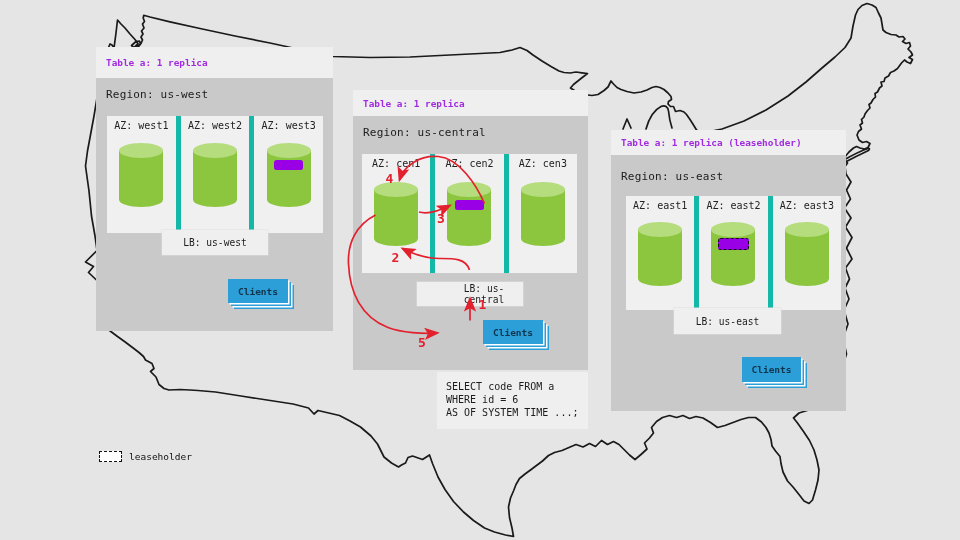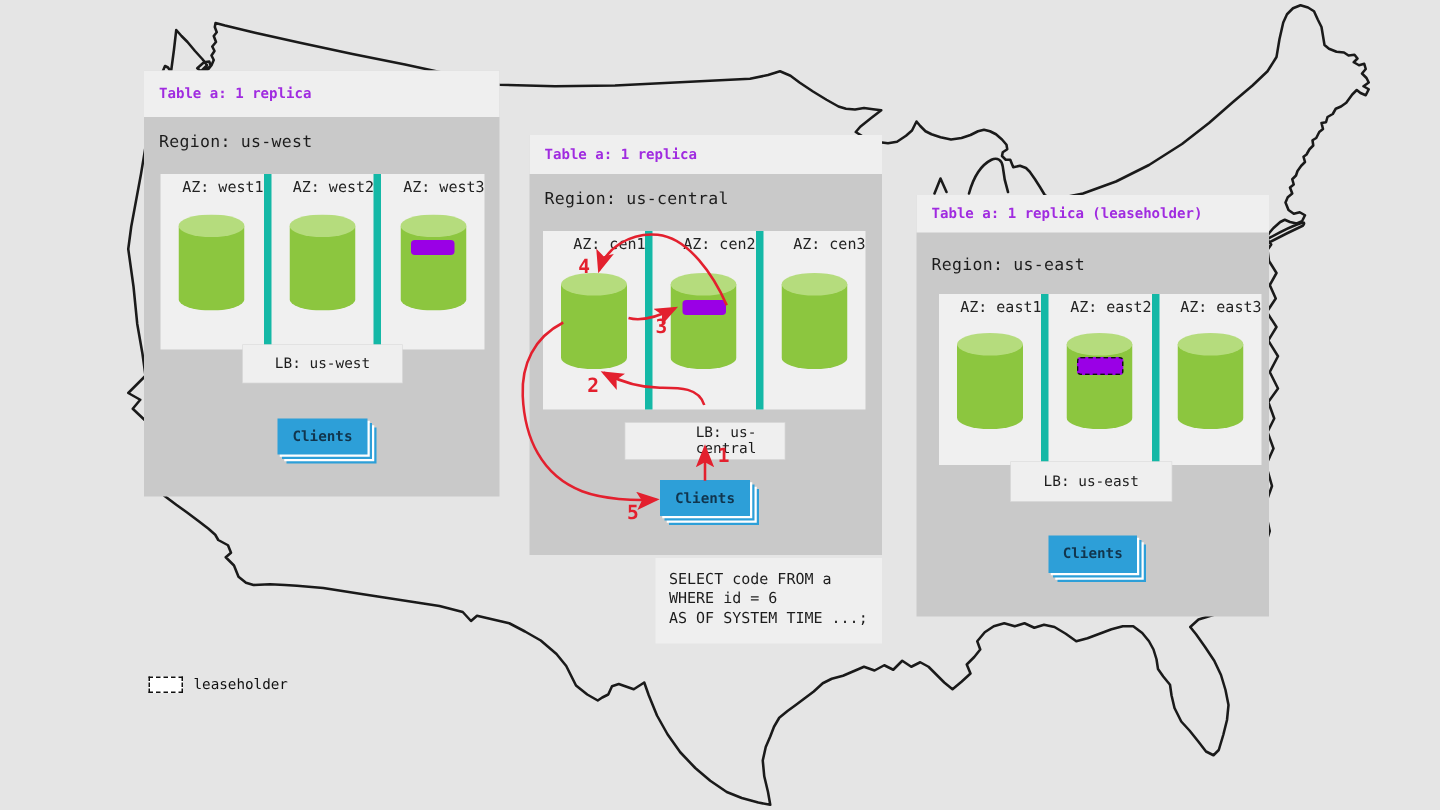--- a/index.html
+++ b/index.html
@@ -13,34 +13,34 @@
 
   .region { position:absolute; z-index:10; background:var(--region-bg); }
   .table-banner { position:absolute; left:0; top:0; width:100%;
     background:var(--light-bg); font-weight:bold; font-size:9.4px;
     color:var(--purple-text); display:flex; align-items:center; padding-left:10px; }
   .region-title { position:absolute; left:10px; font-size:11px; color:#1c1c1c;
     letter-spacing:0.2px; }
   .az-panel { position:absolute; background:var(--panel-bg); display:flex; }
   .az-cell { flex:1 1 0; position:relative; }
   .az-cell + .az-cell { border-left:5px solid #14b8a6; }
-  .az-label { text-align:right; margin-top:4px; font-size:10px; color:#222222; }
+  .az-label { text-align:center; margin-top:4px; font-size:10px; color:#222222; }
   .cylinder { position:absolute; left:50%; width:44px; height:64px; margin-left:-22px; }
   .replica { position:absolute; left:50%; width:29px; height:10px; margin-left:-14.5px;
     background:var(--replica-purple); border-radius:2.5px; z-index:5; }
   .replica.leaseholder { width:31px; height:12px; margin-left:-15.5px;
     border:1.6px dashed #111111; }
   .lb-box { position:absolute; background:var(--light-bg); text-align:center;
     font-size:9.6px; color:#1c1c1c; display:flex; align-items:center;
     justify-content:center; box-shadow:0 0 0 0.5px #dddddd; }
   .clients-box { position:absolute; background:var(--clients-blue);
     color:#11354d; font-size:9.5px; font-weight:bold; display:flex;
     align-items:center; justify-content:center;
     box-shadow:1.5px 1.5px 0 0 #ffffff, 3px 3px 0 0 var(--clients-blue),
-               4.5px 4.5px 0 0 #ffffff, 6px 6px 0 0 var(--clients-blue); }
+               4.5px 4.5px 0 0 #ffffff, 6px 6px 0 0 var(--clients-blue);margin-left:43px; }
 
   #sql-box { position:absolute; left:437px; top:372px; width:151px; height:57px;
     background:var(--light-bg); z-index:10; padding:8px 0 0 9px; }
   #sql-box .sql-line { font-size:10px; line-height:13px; color:#1c1c1c; white-space:pre; }
 
   #legend { position:absolute; left:99px; top:451px; z-index:10; display:flex;
     align-items:center; }
   #legend .legend-swatch { width:23px; height:11px; background:#ffffff;
     border:1.6px dashed #111111; margin-right:7px; }
   #legend .legend-label { font-size:9.5px; color:#111111; }

